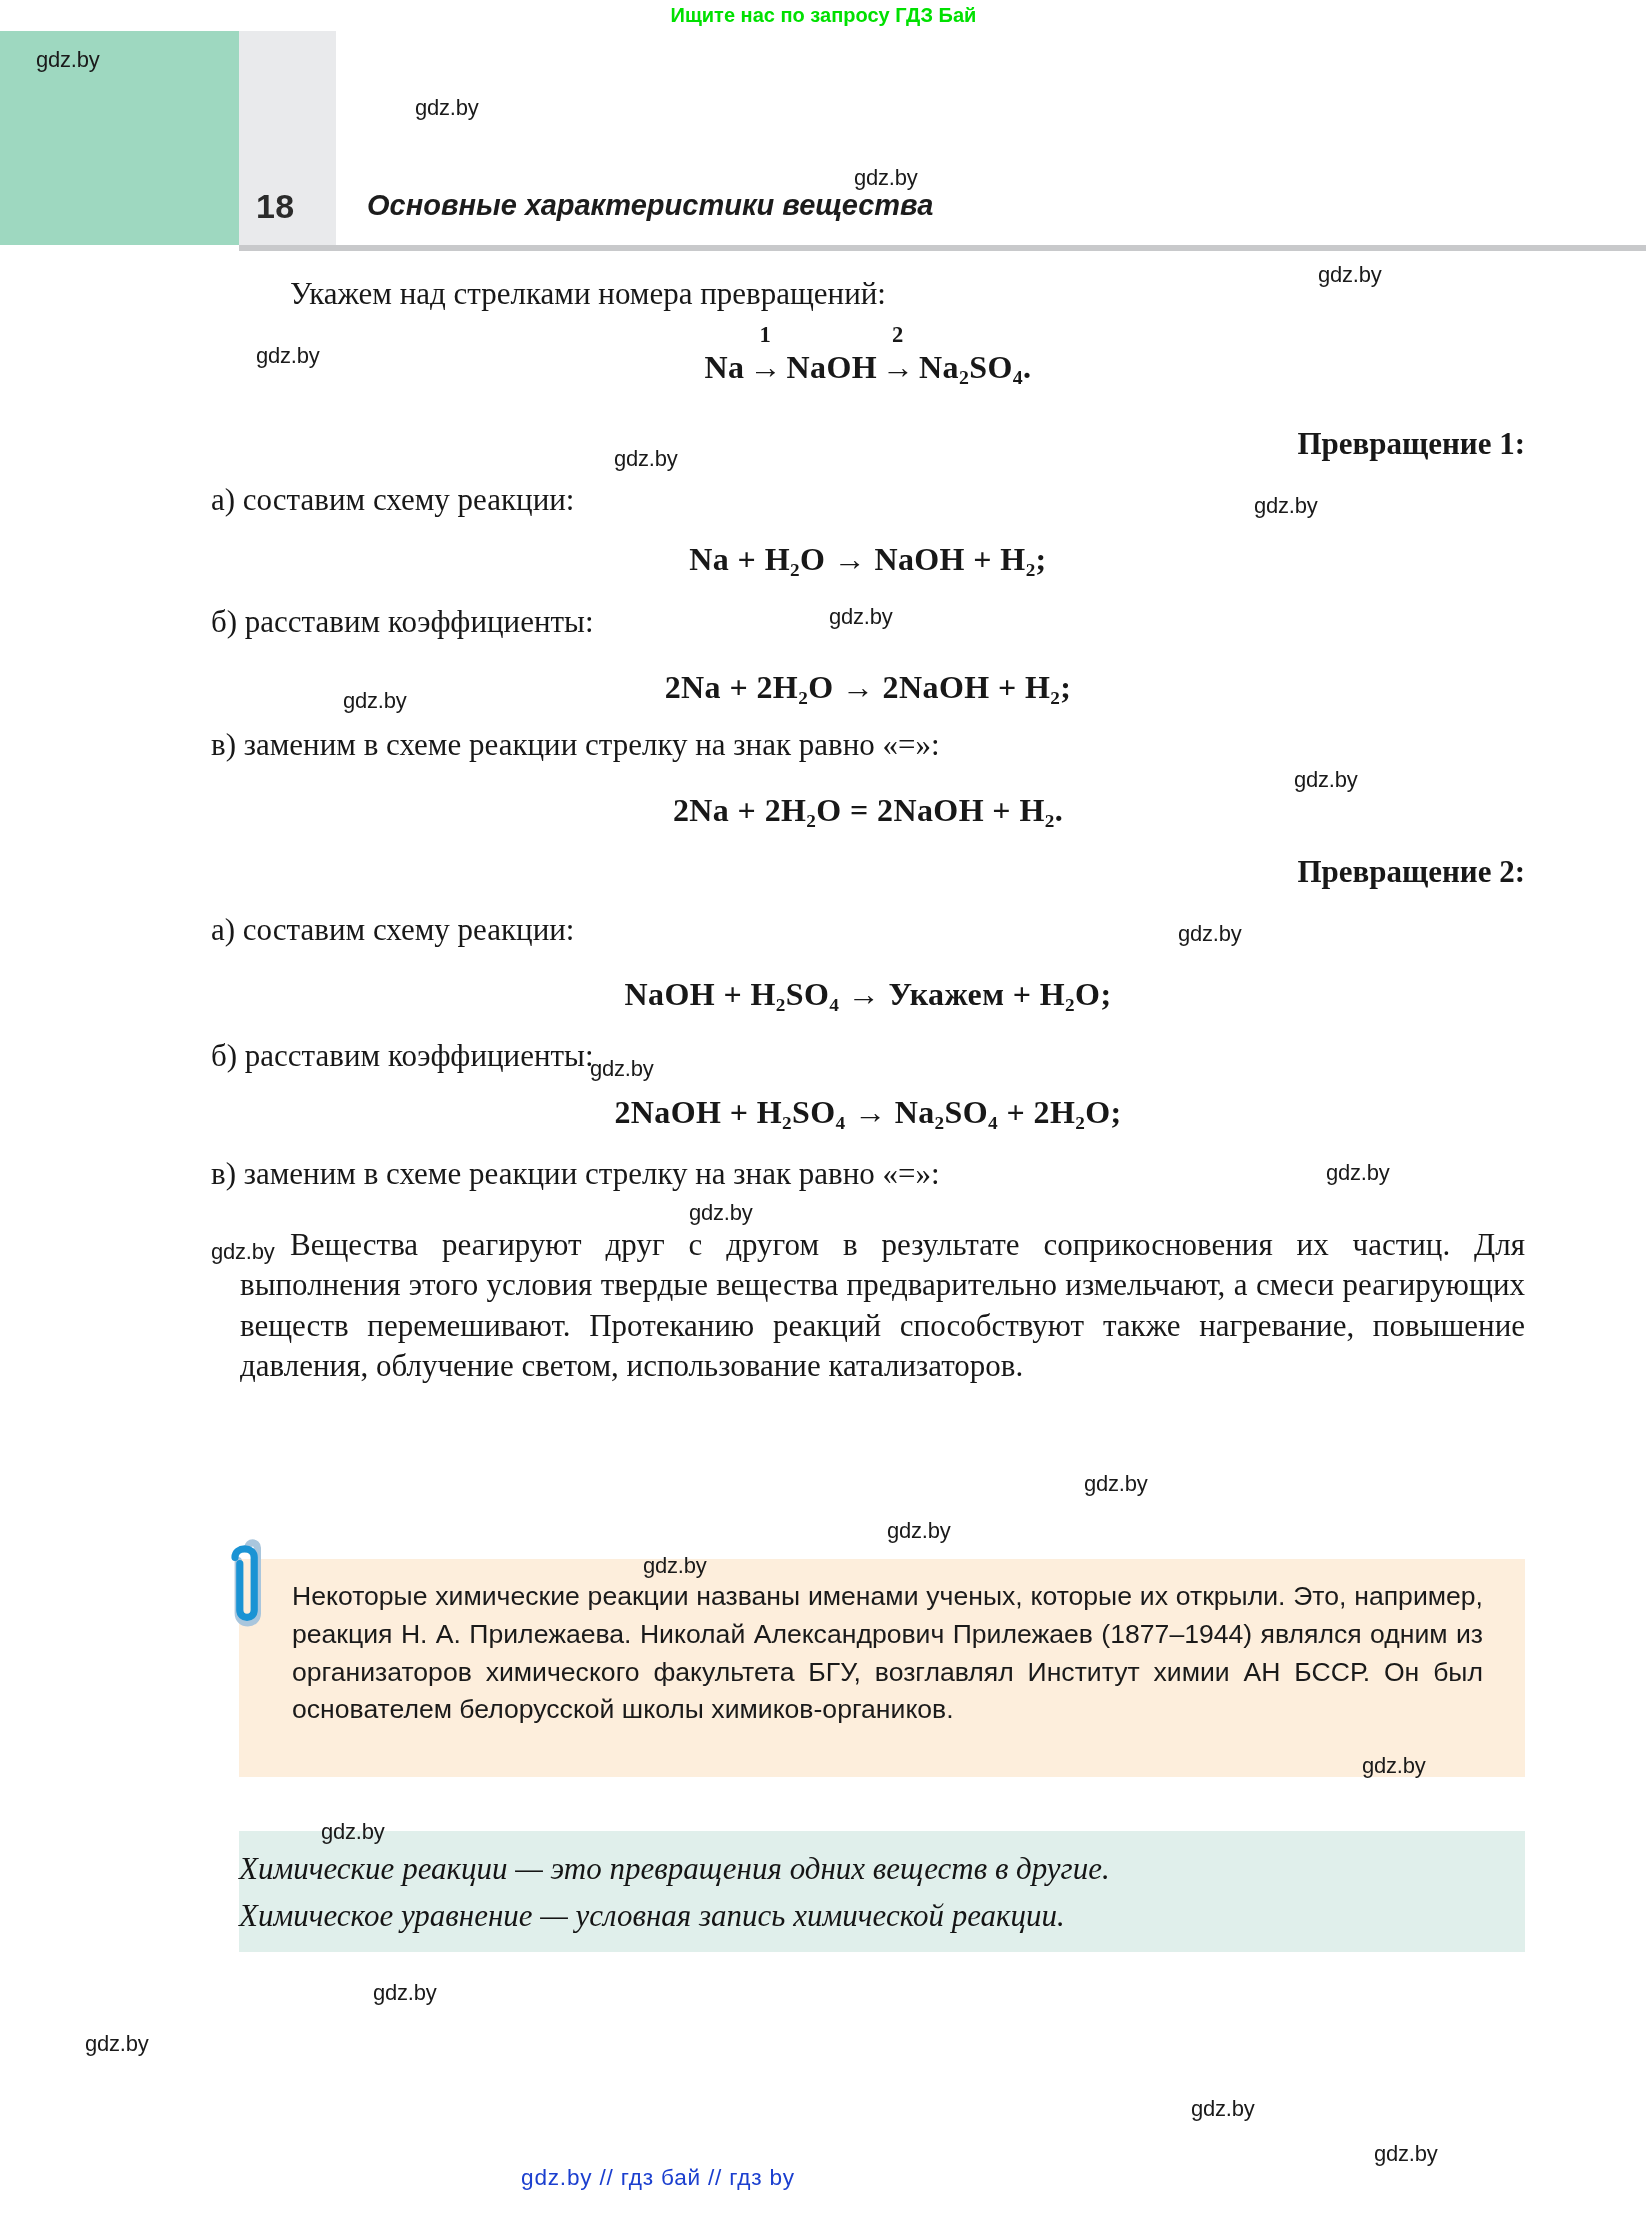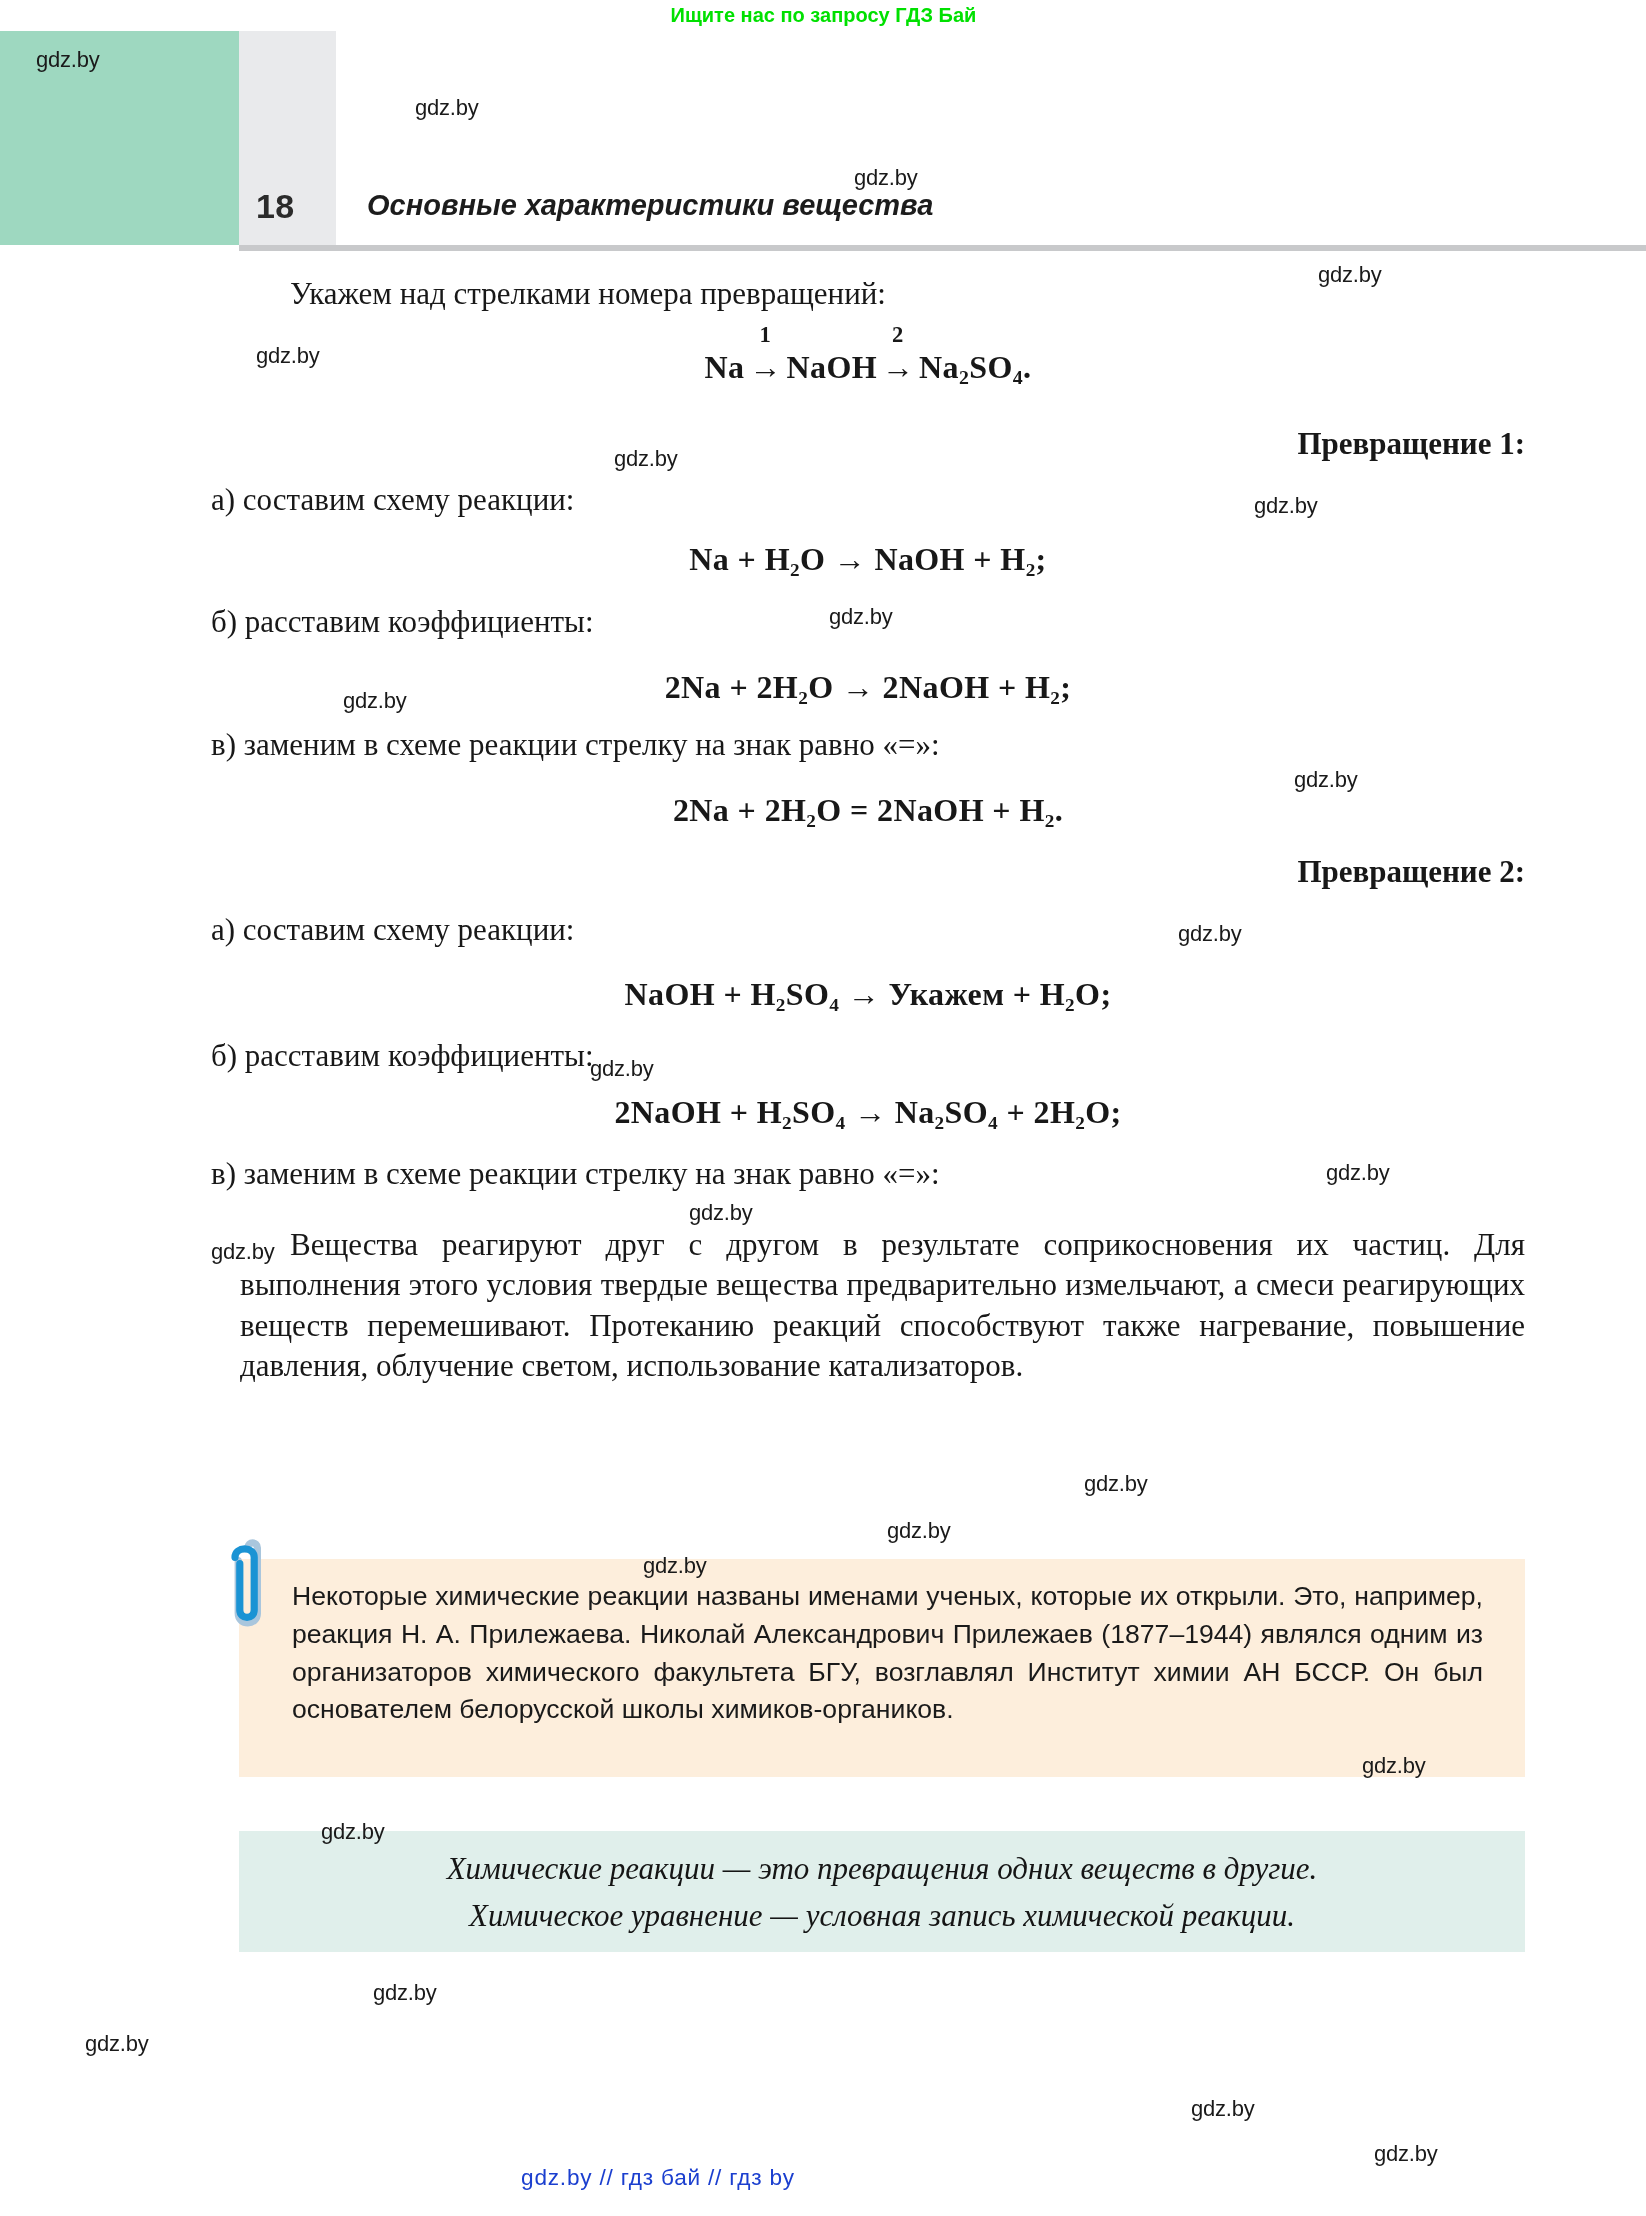--- a/index.html
+++ b/index.html
@@ -196,21 +196,20 @@
     height: 121px;
     background: #e0efeb;
     z-index: 5;
   }
   .def-text {
     position: absolute;
     left: 239px;
     top: 1846px;
     width: 1286px;
     z-index: 10;
-    text-align: center;
   }
   .def-line {
     font-family: "Liberation Serif", serif;
     font-style: italic;
     font-size: 31px;
     line-height: 1.50;
     color: #151515;
     white-space: nowrap;
   }
 

